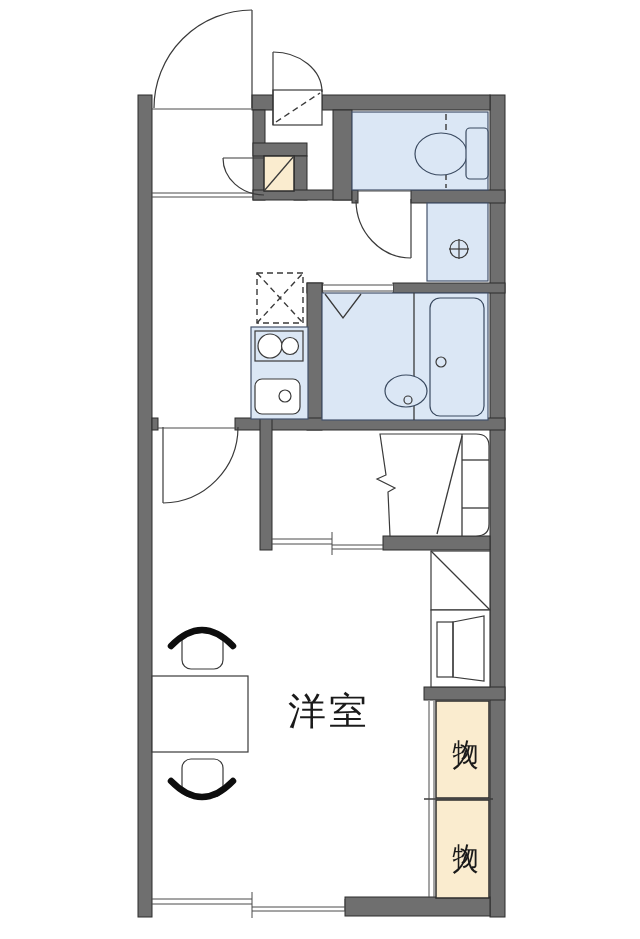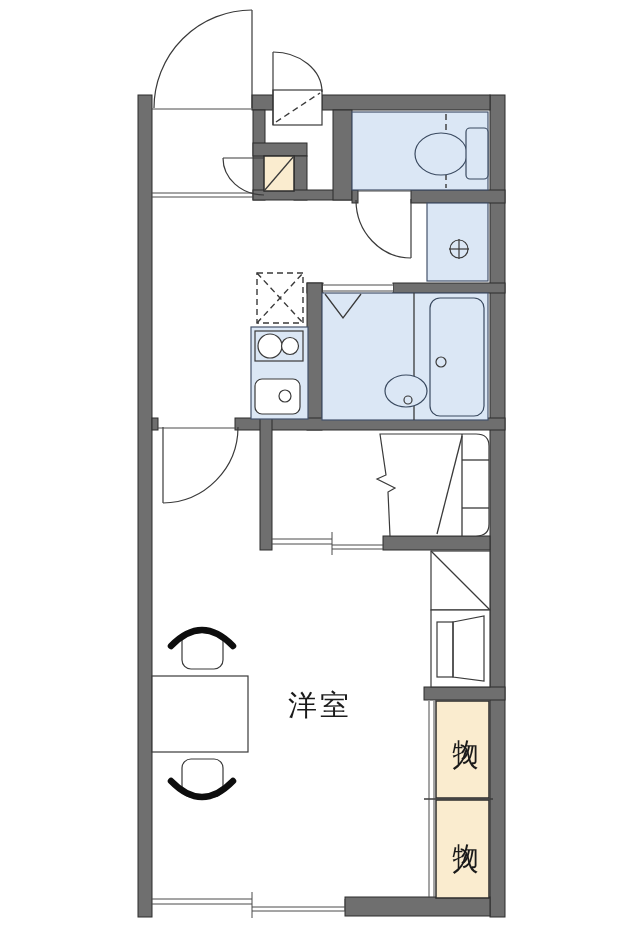--- a/index.html
+++ b/index.html
@@ -16,21 +16,21 @@
   .cream  { fill:#faeccf; stroke:#2d2d2d; stroke-width:1.5; }
   .ln     { stroke:#3a3a3a; stroke-width:1.3; fill:none; }
   .lnthin { stroke:#4a4a4a; stroke-width:1; fill:none; }
   .dash   { stroke:#3a3a3a; stroke-width:1.4; fill:none; stroke-dasharray:6 4; }
   .arc    { stroke:#3a3a3a; stroke-width:1.2; fill:none; }
   .chairback { stroke:#0d0d0d; stroke-width:6.5; fill:none; stroke-linecap:round; }
 
   .room-label {
     position:absolute; color:#1a1a1a; user-select:none; white-space:nowrap;
   }
-  #label-main-room { left:288px; top:686px; font-size:29px; letter-spacing:3px; font-weight:500; }
+  #label-main-room { left:288px; top:686px; font-size:38px; letter-spacing:3px; font-weight:500; }
   .storage-label { writing-mode:vertical-rl; text-orientation:upright;
     font-size:26px; font-weight:500; letter-spacing:3px; }
   #label-storage-1 { left:449px; top:719px; }
   #label-storage-2 { left:449px; top:823px; }
 </style>
 </head>
 <body>
 
 <div id="plan">
 <svg width="640" height="939" viewBox="0 0 640 939" xmlns="http://www.w3.org/2000/svg">

